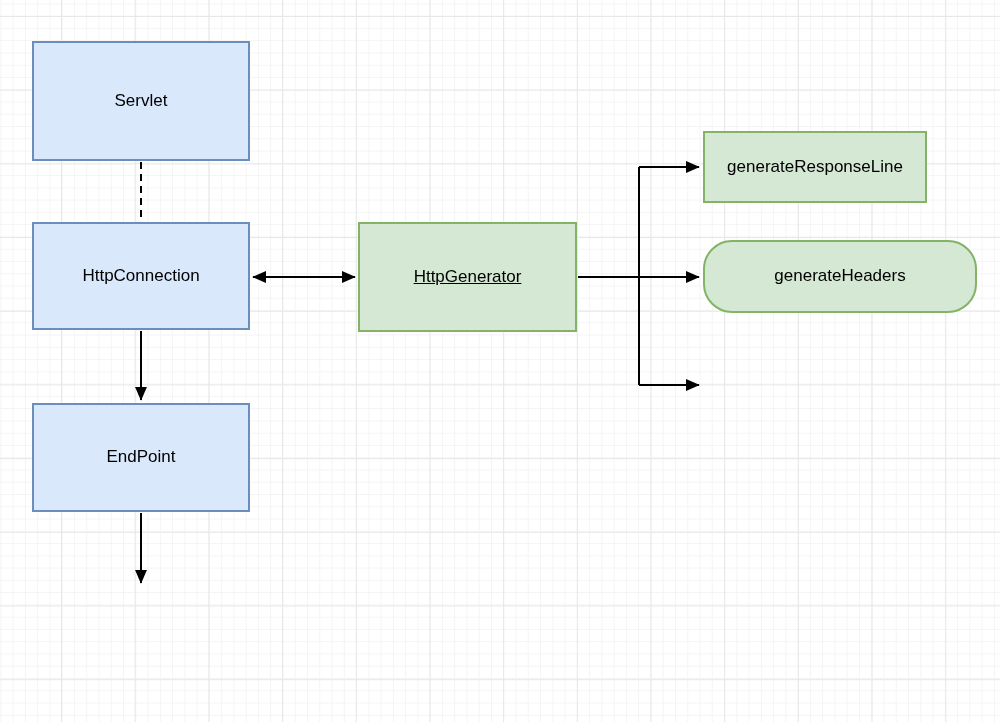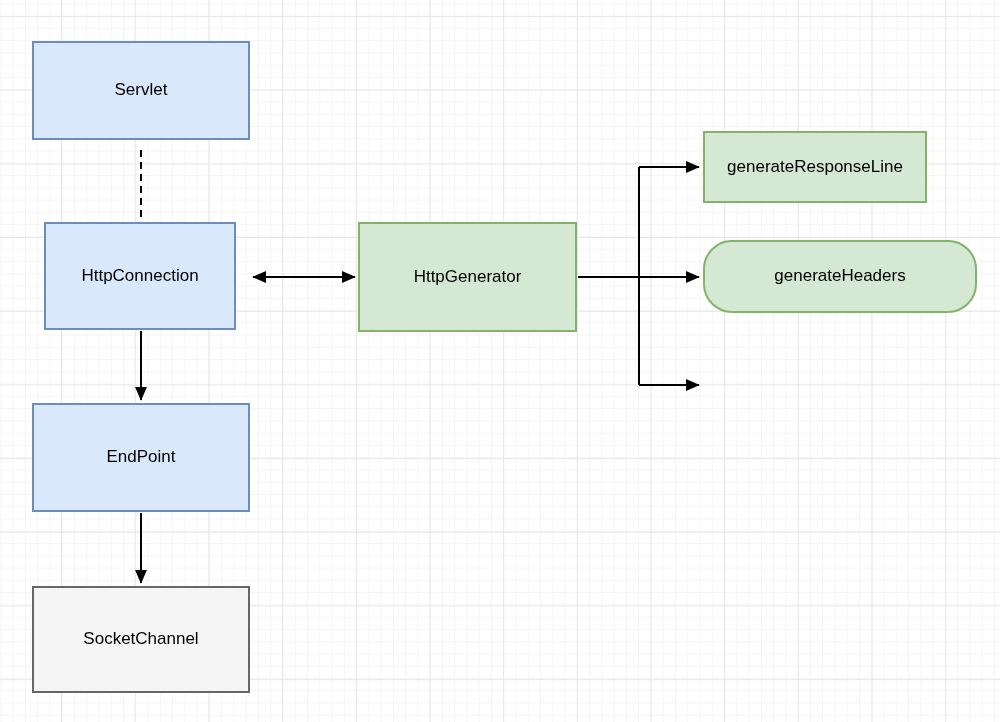--- a/index.html
+++ b/index.html
@@ -22,25 +22,25 @@
   .node {
     position: absolute; box-sizing: border-box;
     display: flex; align-items: center; justify-content: center;
     font-size: 17px; color: #000000; text-align: center;
     line-height: 1.2; white-space: nowrap;
   }
   .node-blue  { background: #dae8fc; border: 2px solid #6c8ebf; }
   .node-green { background: #d5e8d4; border: 2px solid #82b366; }
   .node-gray  { background: #f5f5f5; border: 2px solid #666666; }
 
-  #n-servlet        { left: 32px;  top: 41px;  width: 218px; height: 99px; }
-  #n-httpconnection { left: 32px;  top: 222px; width: 192px; height: 108px; margin-left: 12px; }
+  #n-servlet        { left: 32px;  top: 41px;  width: 218px; height: 120px; }
+  #n-httpconnection { left: 32px;  top: 222px; width: 218px; height: 108px; }
   #n-endpoint       { left: 32px;  top: 403px; width: 218px; height: 109px; align-items: center; }
   #n-socketchannel  { left: 32px;  top: 586px; width: 218px; height: 107px; }
-  #n-httpgenerator  { left: 358px; top: 222px; width: 219px; height: 110px; }
+  #n-httpgenerator  { left: 358px; top: 222px; width: 219px; height: 110px; text-decoration: underline; }
   #n-generateresponseline { left: 703px; top: 131px; width: 224px; height: 72px; }
   #n-generateheaders      { left: 703px; top: 240px; width: 274px; height: 73px; border-radius: 29px; }
   #n-contentpreparechunk  { left: 703px; top: 349px; width: 274px; height: 73px; }
 
   .edge { stroke: #000000; stroke-width: 2; fill: none; }
 </style>
 </head>
 <body>
 
 <div class="canvas">
@@ -74,23 +74,20 @@
   </div>
 
   <div id="n-httpconnection" class="node node-blue">
     <span>HttpConnection</span>
   </div>
 
   <div id="n-endpoint" class="node node-blue">
     <span>EndPoint</span>
   </div>
 
-  <div id="n-socketchannel" class="node node-gray">
-    <span>SocketChannel</span>
-  </div>
 
   <div id="n-httpgenerator" class="node node-green">
     <span>HttpGenerator</span>
   </div>
 
   <div id="n-generateresponseline" class="node node-green">
     <span>generateResponseLine</span>
   </div>
 
   <div id="n-generateheaders" class="node node-green">

